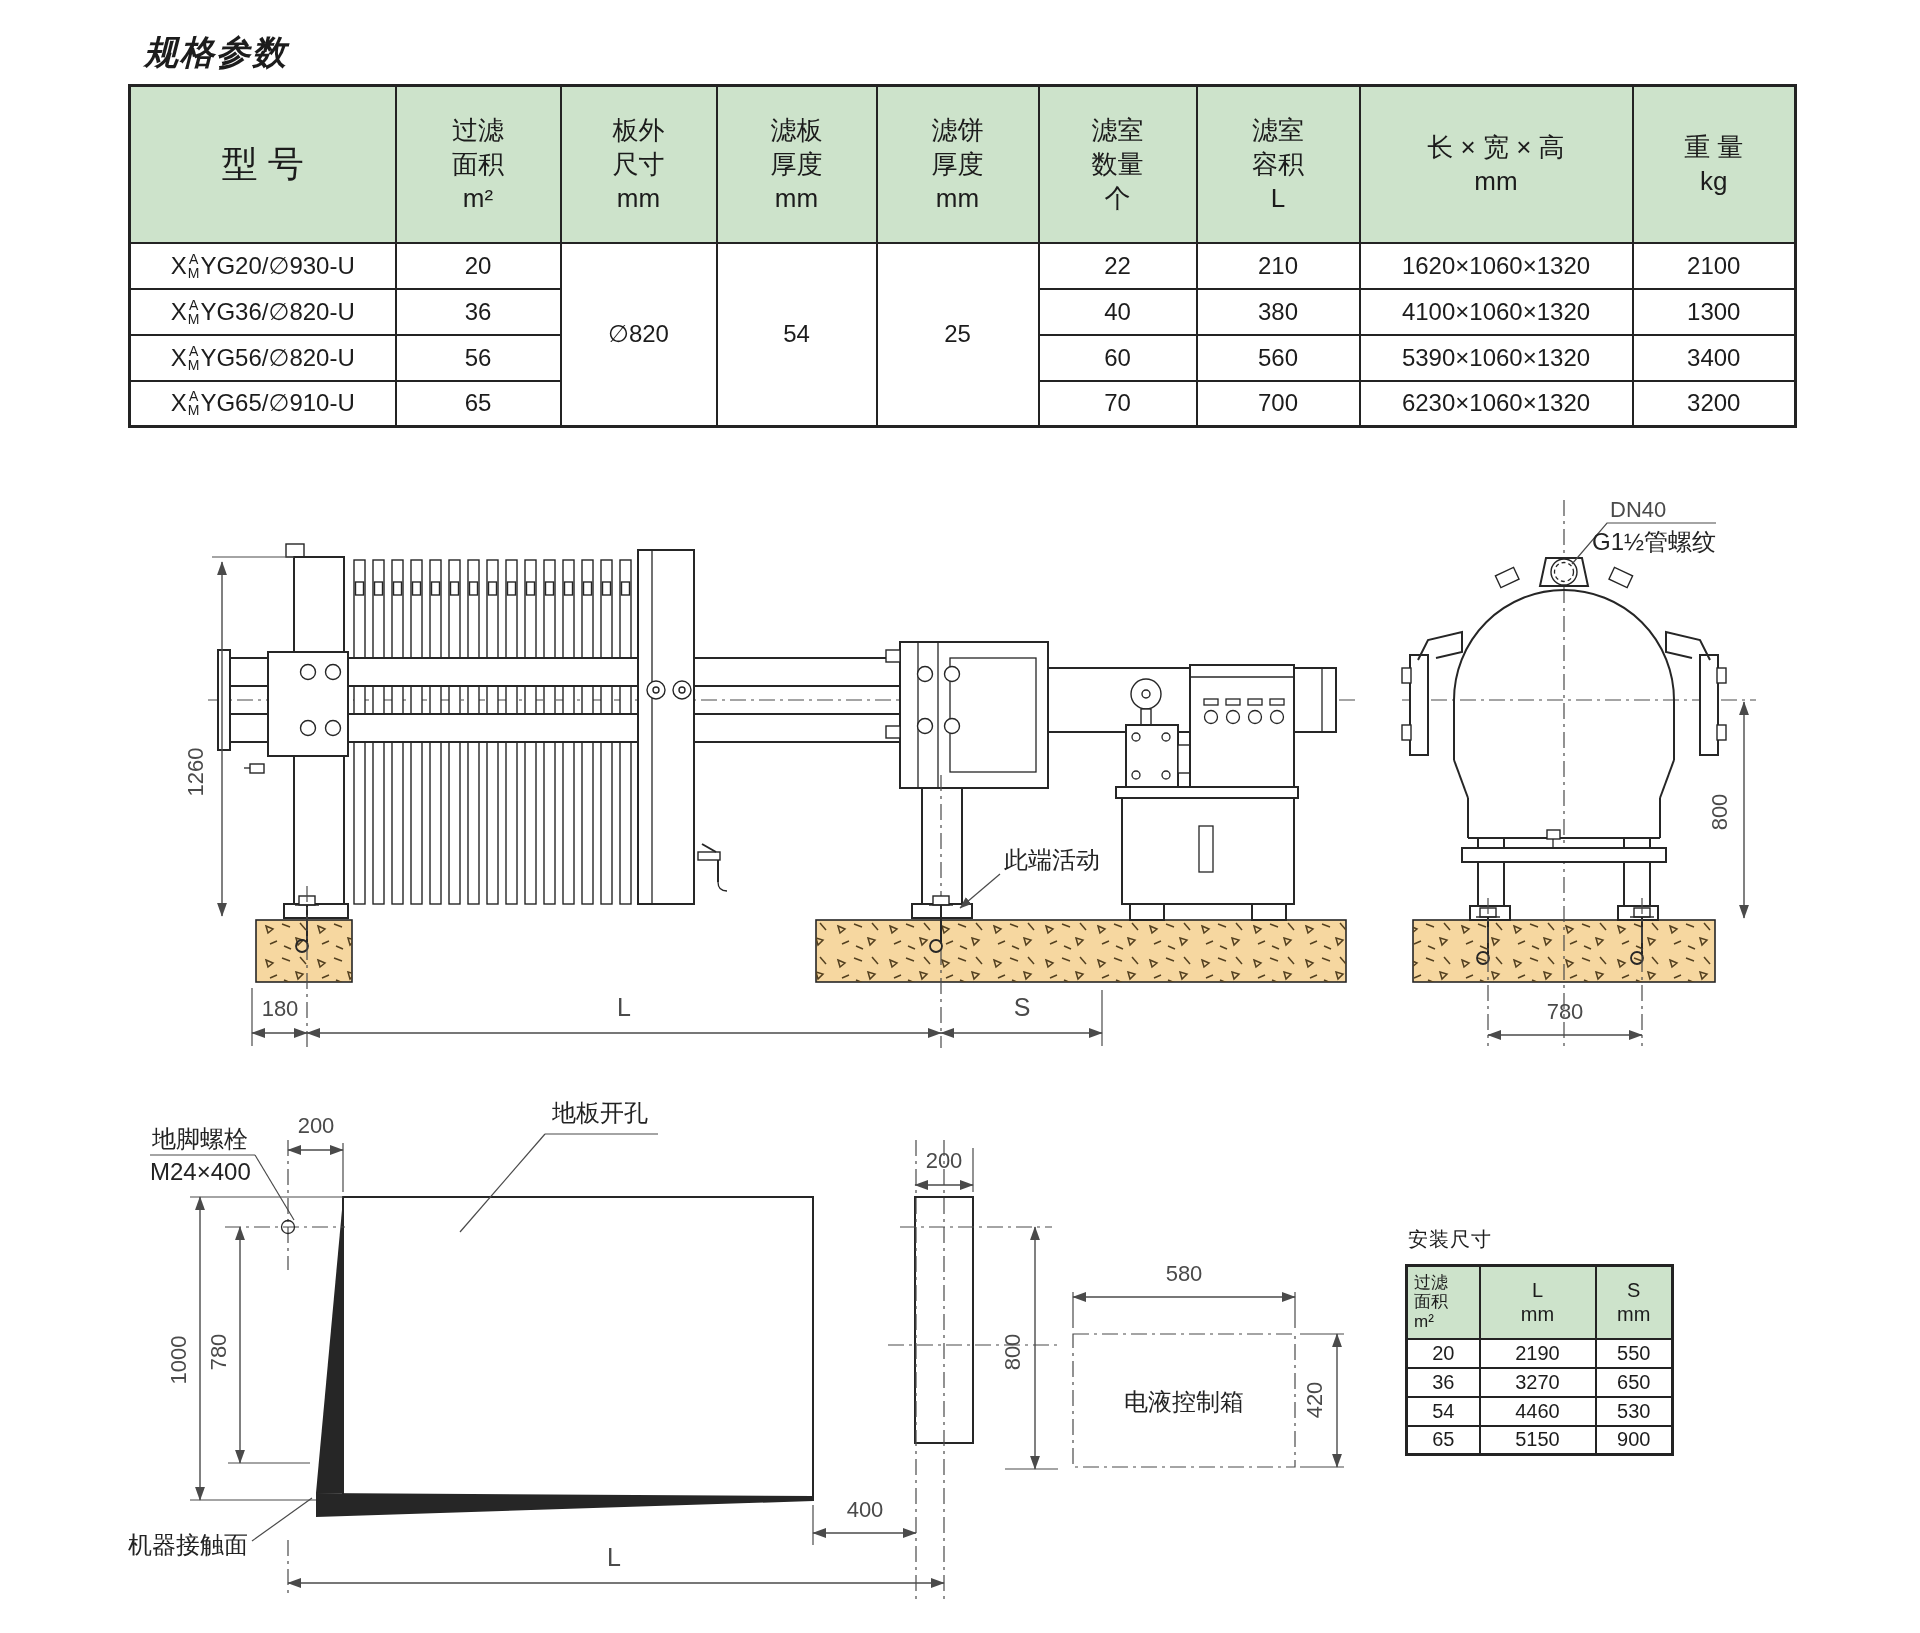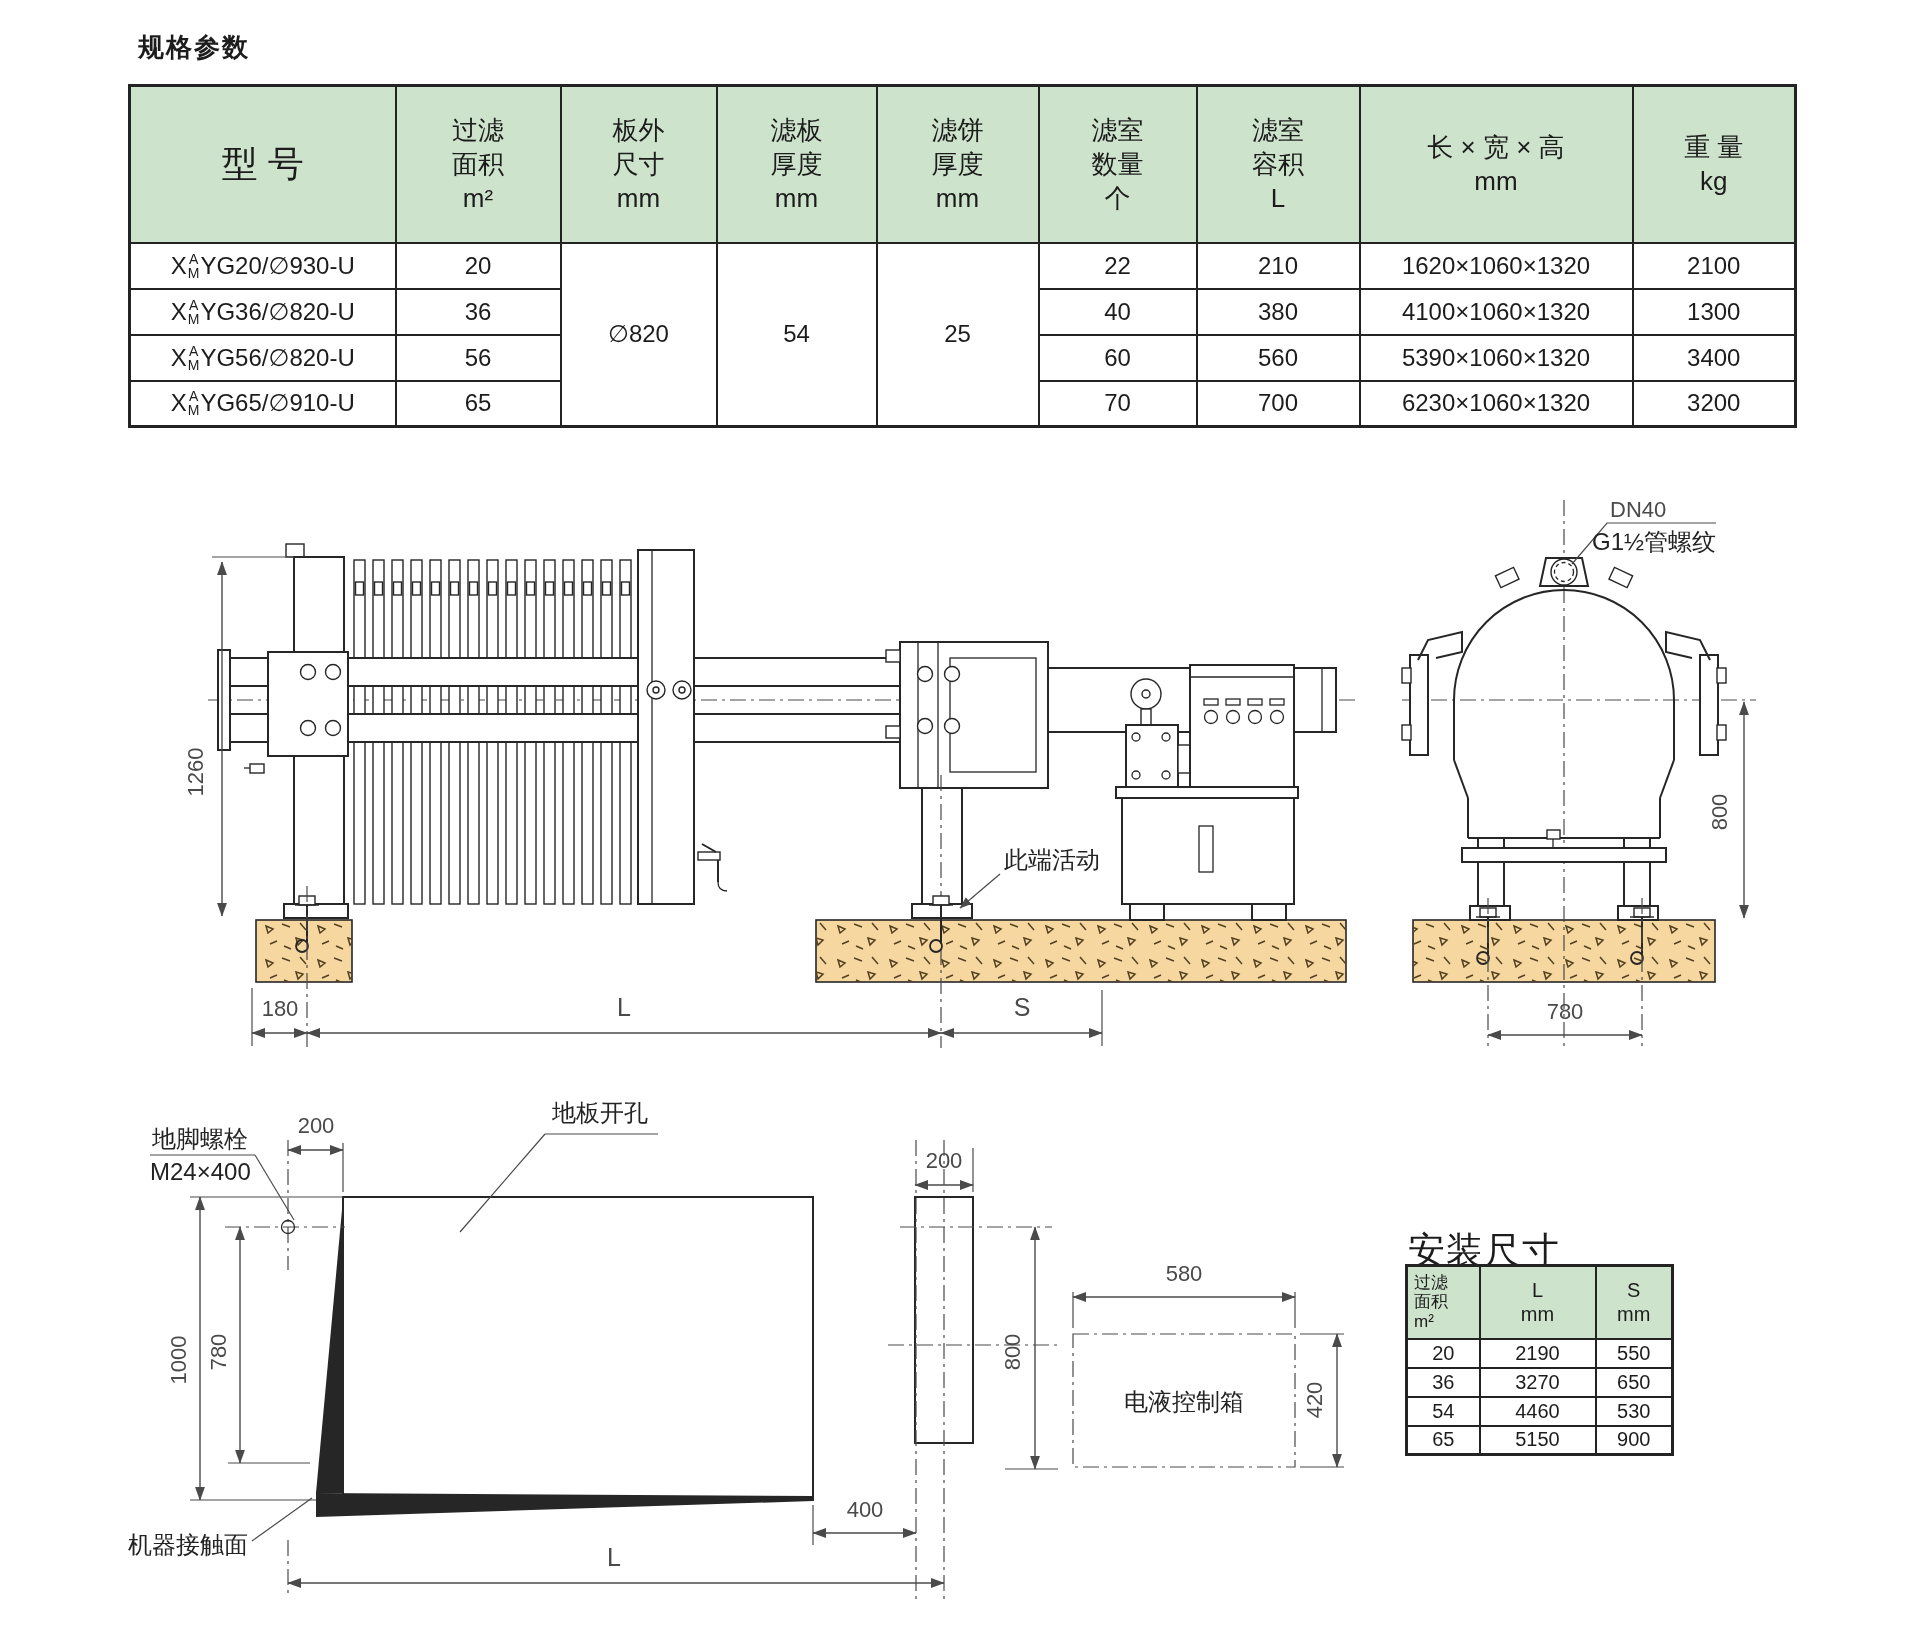--- a/index.html
+++ b/index.html
@@ -1,34 +1,34 @@
 <!DOCTYPE html>
 <html><head>
 <meta charset="utf-8">
 <style>
   html,body{margin:0;padding:0;background:#ffffff;}
   body{font-family:"Liberation Sans","DejaVu Sans",sans-serif;color:#1c1c1c;}
   #page{position:relative;width:1920px;height:1633px;background:#fff;overflow:hidden;}
 
-  #page-title{position:absolute;left:138px;top:30px;font-size:26px;font-weight:600;letter-spacing:2px;}
+  #page-title{position:absolute;left:144px;top:30px;font-size:34px;font-weight:600;letter-spacing:2px;font-style:italic;}
 
   
   #spec-table{position:absolute;left:128px;top:84px;width:1666px;border-collapse:collapse;table-layout:fixed;border:3px solid #232323;}
   #spec-table th,#spec-table td{border:2px solid #232323;text-align:center;vertical-align:middle;padding:0;}
   #spec-table th{background:#cde3cb;font-weight:normal;font-size:26px;line-height:1.32;}
   #spec-table td{font-size:24px;background:#fff;}
   #spec-table tr.hdr{height:157px;}
   #spec-table tr.datarow{height:46px;}
   .pre{white-space:pre-line;}
   .model{display:flex;align-items:center;justify-content:center;gap:1px;font-size:24px;}
   .stack{display:inline-flex;flex-direction:column;align-items:center;font-size:14px;line-height:1;font-style:normal;}
   .stack i{font-style:normal;}
 
   
-  #install-title{position:absolute;left:1408px;top:1226px;font-size:37px;font-weight:500;letter-spacing:1px;}
+  #install-title{position:absolute;left:1408px;top:1226px;font-size:20px;font-weight:500;letter-spacing:1px;}
   #install-table{position:absolute;left:1405px;top:1264px;width:266px;border-collapse:collapse;table-layout:fixed;border:3px solid #232323;}
   #install-table th,#install-table td{border:2.5px solid #232323;text-align:center;vertical-align:middle;padding:0;}
   #install-table th{background:#cde3cb;font-weight:normal;font-size:20px;line-height:1.2;}
   #install-table th.small{font-size:17px;line-height:1.15;text-align:left;padding-left:6px;}
   #install-table td{font-size:20px;}
   #install-table tr.hdr{height:73px;}
   #install-table tr.datarow{height:29px;}
 
   
   svg{position:absolute;left:0;top:0;}

